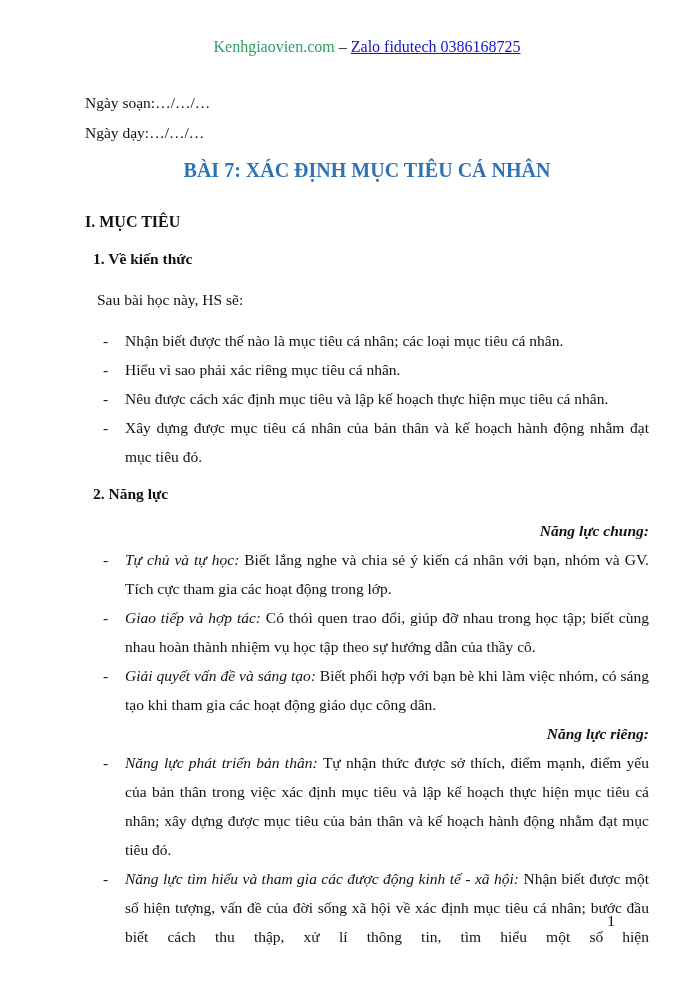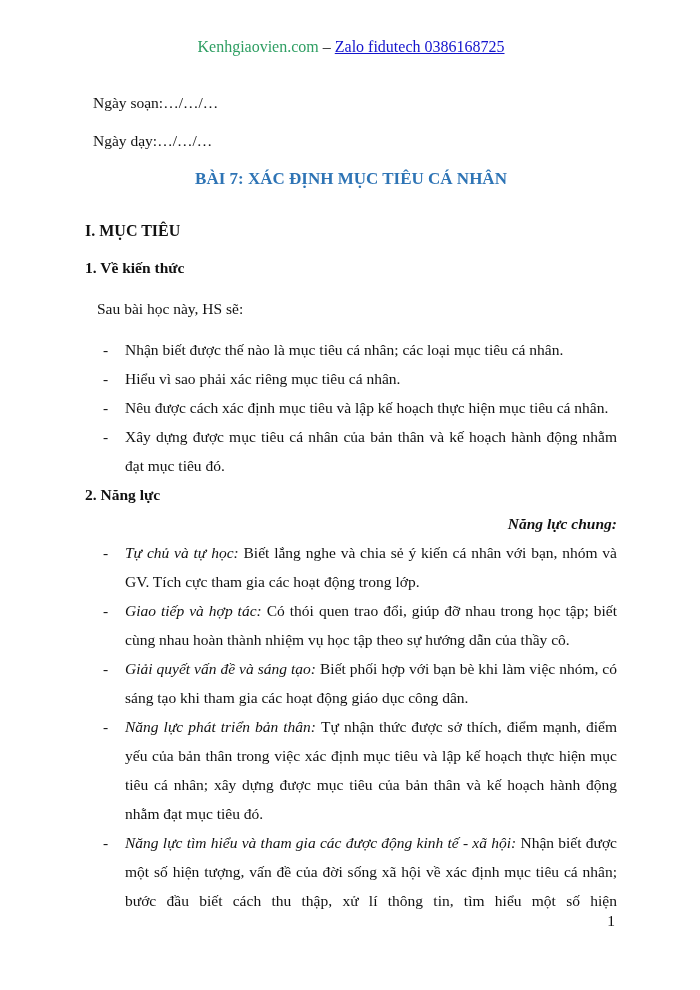--- a/index.html
+++ b/index.html
@@ -3,50 +3,50 @@
 <meta charset="utf-8">
 <style>
   html, body { margin: 0; padding: 0; background: #ffffff; }
   .page {
     position: relative;
     width: 700px;
     height: 990px;
     margin: 0 auto;
     background: #ffffff;
     box-sizing: border-box;
-    padding: 36px 83px 0 85px;
+    padding: 36px 51px 0 85px;
     overflow: hidden;
     font-family: "Liberation Serif", serif;
     color: #111111;
     font-size: 15.5px;
   }
   .header {
     text-align: center;
     font-size: 16px;
     line-height: 22px;
     margin-bottom: 30px;
     white-space: nowrap;
   }
   .site  { color: #2e9e62; }
   .sep   { color: #222222; white-space: pre; }
   .zlink { color: #1414cd; text-decoration: underline; cursor: pointer; }
 
-  .meta p { margin: 8px; line-height: 30px; }
+  .meta p { margin: 0; line-height: 30px; }
 
   .title {
     margin: 7px 0 0 0;
     text-align: center;
     color: #2e74b5;
-    font-size: 17px;
+    font-size: 20px;
     font-weight: bold;
     line-height: 30px;
   }
 
   .sec-h  { margin: 22px 0 8px 0; font-size: 16px; font-weight: bold; line-height: 29px; }
-  .sub-h  { margin: 0; font-size: 15.5px; font-weight: bold; line-height: 29px; }
+  .sub-h  { margin: 8px; font-size: 15.5px; font-weight: bold; line-height: 29px; }
   .bi-h   { margin: 0; font-size: 15.5px; font-weight: bold; font-style: italic; line-height: 29px; text-align: right; }
   .intro  { margin: 12px; line-height: 29px; }
 
   .bullet {
     position: relative;
     padding-left: 40px;
     line-height: 29px;
     text-align: justify;
   }
   .bullet .dash { position: absolute; left: 18px; top: 0; font-style: normal; }
@@ -109,20 +109,21 @@
   </div>
   <div class="bullet">
     <span class="dash">-</span>
     <span class="lead">Giao tiếp và hợp tác: </span><span>Có thói quen trao đổi, giúp đỡ nhau trong học tập; biết cùng nhau hoàn thành nhiệm vụ học tập theo sự hướng dẫn của thầy cô.</span>
   </div>
   <div class="bullet">
     <span class="dash">-</span>
     <span class="lead">Giải quyết vấn đề và sáng tạo: </span><span>Biết phối hợp với bạn bè khi làm việc nhóm, có sáng tạo khi tham gia các hoạt động giáo dục công dân.</span>
   </div>
 
+  <h4 class="bi-h">Năng lực riêng:</h4>
 
   <div class="bullet">
     <span class="dash">-</span>
     <span class="lead">Năng lực phát triển bản thân: </span><span>Tự nhận thức được sở thích, điểm mạnh, điểm yếu của bản thân trong việc xác định mục tiêu và lập kế hoạch thực hiện mục tiêu cá nhân; xây dựng được mục tiêu của bản thân và kế hoạch hành động nhằm đạt mục tiêu đó.</span>
   </div>
   <div class="bullet justify-full">
     <span class="dash">-</span>
     <span class="lead">Năng lực tìm hiểu và tham gia các được động kinh tế - xã hội: </span><span>Nhận biết được một số hiện tượng, vấn đề của đời sống xã hội về xác định mục tiêu cá nhân; bước đầu biết cách thu thập, xử lí thông tin, tìm hiểu một số hiện</span>
   </div>
 

